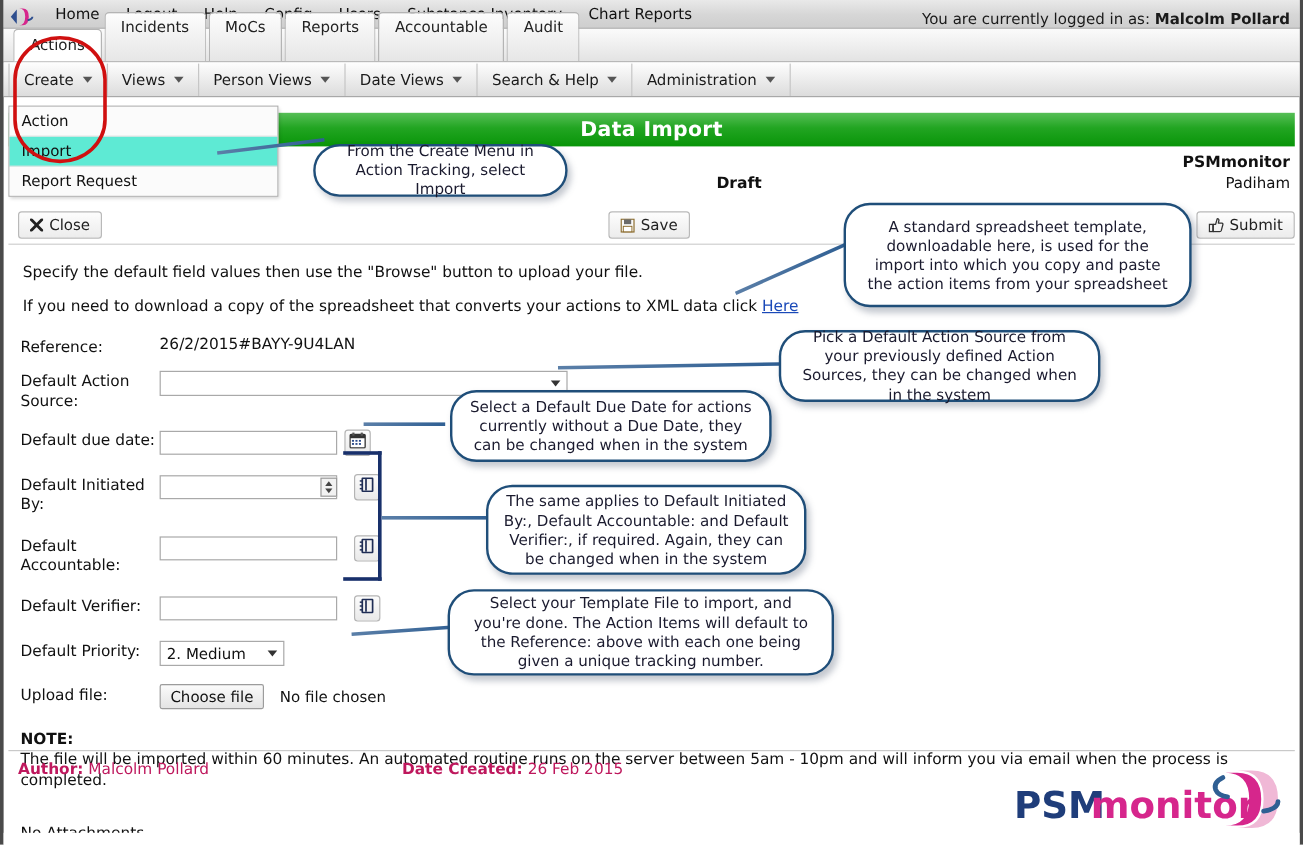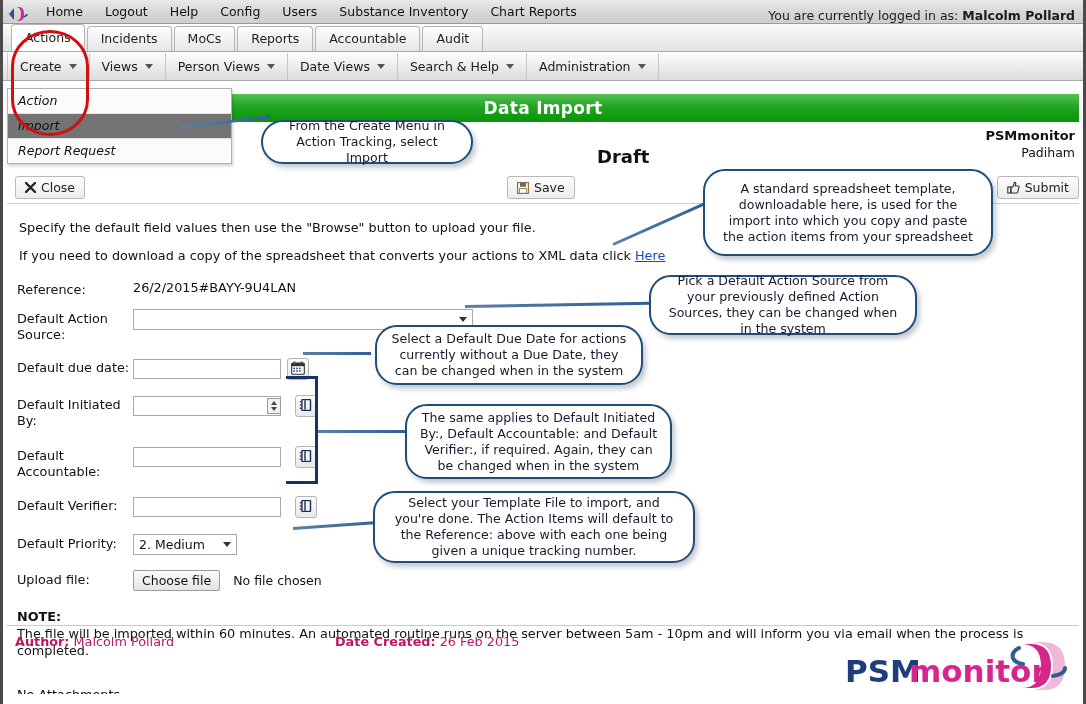--- a/index.html
+++ b/index.html
@@ -41,21 +41,21 @@
   .topbar-right b { font-weight: bold; }
 
   
   .tabrow {
     position: absolute; left: 0; top: 24px; right: 0; height: 28px;
     background: linear-gradient(to bottom, #fbfbfb 0%, #e3e3e3 100%);
     border-bottom: 1px solid #a8a8a8;
     display: flex; align-items: flex-end; padding-left: 8px;
   }
   .tab {
-    height: 25px; line-height: 24px;
+    height: 41px; line-height: 24px;
     padding: 0 13px; margin-right: 2px;
     font-size: 12.5px; color: #222;
     background: linear-gradient(to bottom, #fdfdfd 0%, #e6e6e6 100%);
     border: 1px solid #b4b4b4; border-bottom: none;
     border-radius: 4px 4px 0 0;
     white-space: nowrap; cursor: default;
   }
   .tab.active {
     background: #ffffff;
     border-color: #b4b4b4;
@@ -90,23 +90,23 @@
     position: absolute; left: 4px; top: 88px; width: 225px;
     background: #f7f7f7;
     border: 1px solid #b0b0b0;
     z-index: 40;
     box-shadow: 1px 2px 3px rgba(0,0,0,0.18);
   }
   .dropdown-item {
     font-size: 12.5px; color: #111;
     padding: 4px 10px; line-height: 16px;
     border-bottom: 1px solid #e2e2e2;
-    background: #fbfbfb; cursor: default; font-style: italic;
-  }
-  .dropdown-item.hover { background: #737373; }
+    background: #fbfbfb; cursor: default;
+  }
+  .dropdown-item.hover { background: #5eead4; }
   .dropdown-item:last-child { border-bottom: none; }
 
   
   .red-ring {
     position: absolute; left: 8px; top: 30px;
     width: 78px; height: 106px;
     border: 3px solid #d01010;
     border-radius: 50% / 34%;
     z-index: 60; pointer-events: none;
   }
@@ -122,21 +122,21 @@
     z-index: 5;
   }
 
   
   .statusrow {
     position: absolute; left: 4px; top: 124px; right: 4px; height: 44px;
     font-size: 12.5px;
   }
   .draft-label {
     position: absolute; left: 590px; top: 22px;
-    font-weight: bold; color: #111; font-size: 18px;
+    font-weight: bold; color: #111; font-size: 13px;
   }
   .org-name {
     position: absolute; right: 4px; top: 4px;
     font-weight: bold; font-size: 13px; color: #111; text-align: right;
   }
   .org-site {
     position: absolute; right: 4px; top: 21px;
     font-size: 12.5px; color: #111; text-align: right;
   }
 

